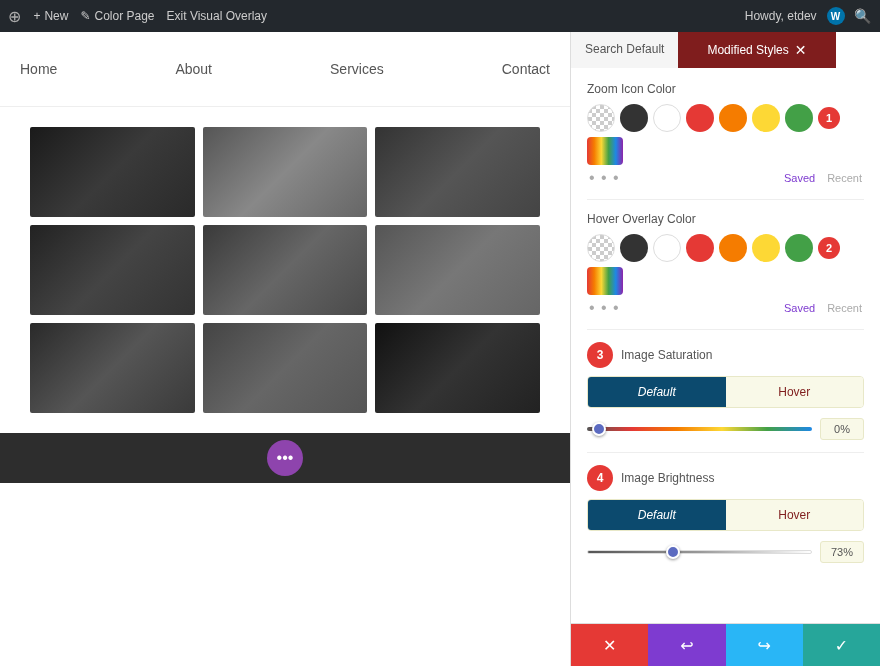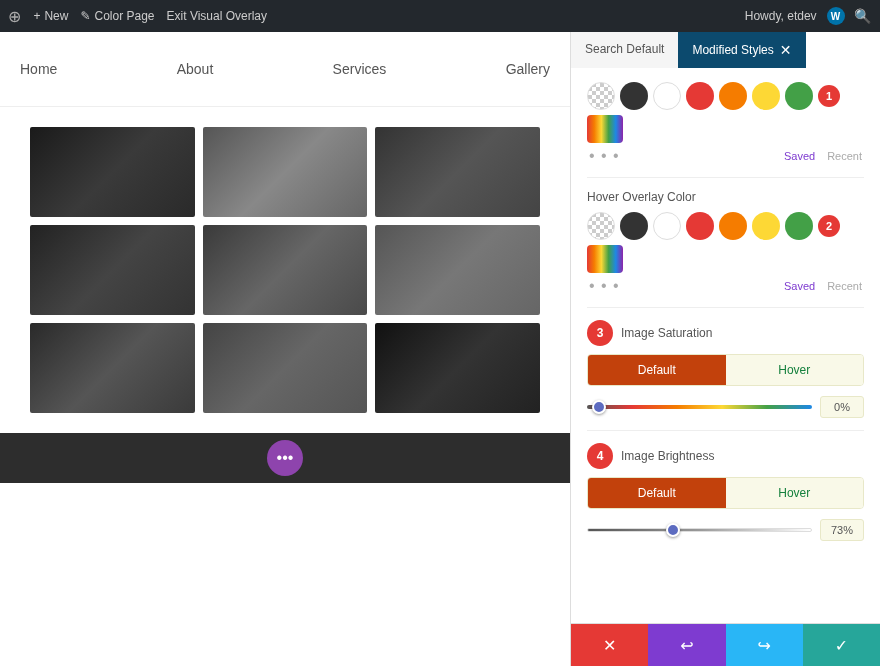--- a/index.html
+++ b/index.html
@@ -143,26 +143,26 @@
       display: flex; gap: 8px;
     }
     .panel-icon-btn {
       color: #888; cursor: pointer; font-size: 16px;
     }
 
     .panel-tabs {
       display: flex;
     }
     .modified-tab {
-      background: #0c4a6e;
+      background: #7f1d1d;
       color: #fff;
       display: flex;
       align-items: center;
       gap: 6px;
-      padding: 10px 14px;
+      padding: 10px 29px;
       font-size: 12px;
       cursor: pointer;
     }
     .search-tab {
       background: #f5f5f5;
       color: #555;
       padding: 10px 14px;
       font-size: 12px;
       cursor: pointer;
     }
@@ -241,25 +241,26 @@
       overflow: hidden;
       margin-bottom: 10px;
     }
     .tab-btn {
       flex: 1;
       padding: 8px;
       font-size: 12px;
       text-align: center;
       cursor: pointer;
       background: #f9f9e8;
-      color: #15803d;
+      color: #7f1d1d;
     }
     .tab-btn.active {
-      background: #c2410c;
+      background: #0c4a6e;
       color: #fff;
+      font-style: italic;
     }
 
     .slider-container {
       position: relative;
       margin-bottom: 8px;
       display: flex;
       align-items: center;
       gap: 8px;
     }
     .slider-track {
@@ -370,21 +371,21 @@
 </div>
 
 <div class="main-area">
 
   <div class="page-content">
 
     <div class="nav-bar">
       <a class="nav-item">Home</a>
       <a class="nav-item">About</a>
       <a class="nav-item">Services</a>
-      <a class="nav-item">Gallery</a>
+      <a class="nav-item">Contact</a>
     </div>
 
     <div class="gallery-area">
       <div class="gallery-grid">
         <div class="gallery-img img-shelf"></div>
         <div class="gallery-img img-bed"></div>
         <div class="gallery-img img-room3"></div>
         <div class="gallery-img img-dining"></div>
         <div class="gallery-img img-lamp"></div>
         <div class="gallery-img img-food"></div>
@@ -409,20 +410,21 @@
       </div>
       <div class="modified-tab">
         <span>Modified Styles</span>
         <span style="font-size:14px;">✕</span>
       </div>
     </div>
 
     <div class="panel-body">
 
       <div>
+        <div class="section-label">Zoom Icon Color</div>
         <div class="color-row">
           <div class="color-swatch transparent-swatch"></div>
           <div class="color-swatch black-swatch"></div>
           <div class="color-swatch white-swatch"></div>
           <div class="color-swatch red-swatch"></div>
           <div class="color-swatch orange-swatch"></div>
           <div class="color-swatch yellow-swatch"></div>
           <div class="color-swatch green-swatch"></div>
           <div class="circle-badge">1</div>
           <div class="color-picker-gradient"></div>

